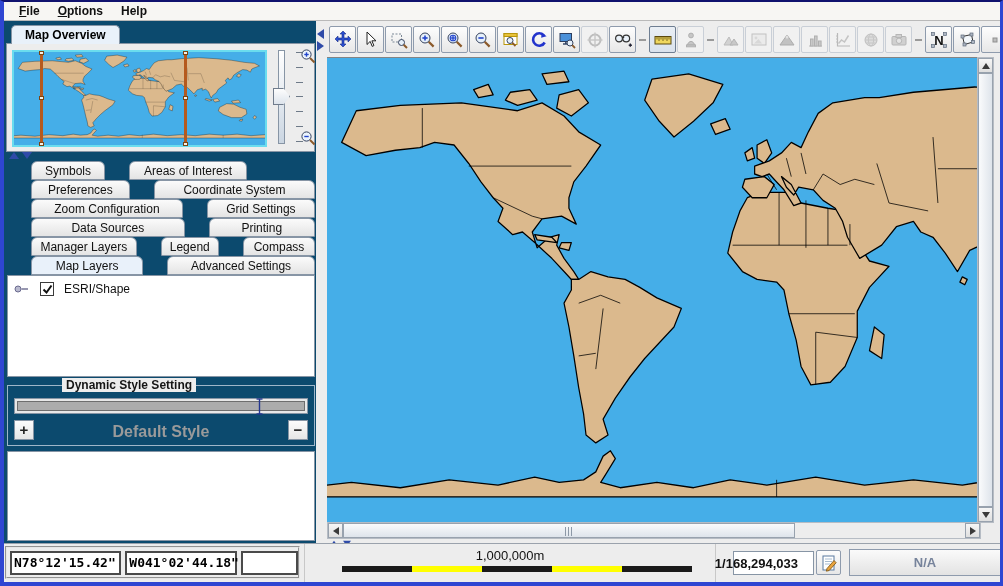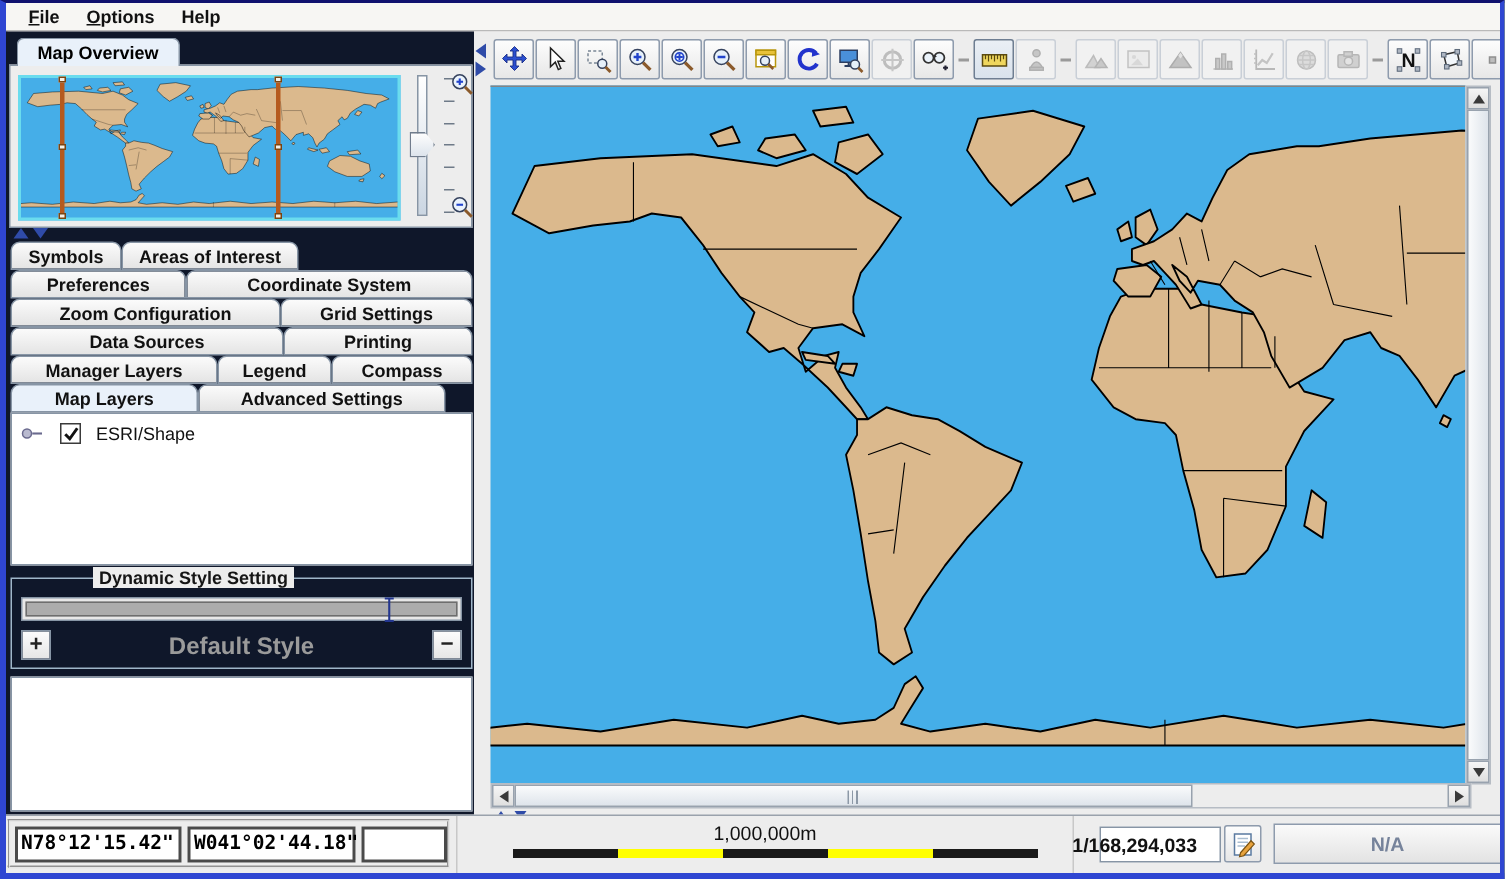--- a/index.html
+++ b/index.html
@@ -39,42 +39,42 @@
   .mag.top{top:0;} .mag.bottom{top:82px;}
   .vsplit-btns{position:absolute;left:5px;top:131px;display:flex;gap:3px;}
   .tri{width:0;height:0;display:inline-block;}
   .tri.up{border-left:5px solid transparent;border-right:5px solid transparent;border-bottom:7px solid #2F4BA8;}
   .tri.down{border-left:5px solid transparent;border-right:5px solid transparent;border-top:7px solid #2F4BA8;}
   .tri.left{border-top:5px solid transparent;border-bottom:5px solid transparent;border-right:7px solid #2F4BA8;}
   .tri.right{border-top:5px solid transparent;border-bottom:5px solid transparent;border-left:7px solid #2F4BA8;}
   
   .side-tabs{position:absolute;left:3px;top:140px;width:308px;}
   .tab-row{display:flex;height:19px;}
-  .stab{height:19px;font-size:12px;font-weight:bold;color:#111;text-align:center;padding-top:2px;
+  .stab{height:19px;font-size:12px;font-weight:normal;color:#111;text-align:center;padding-top:2px;
     background:linear-gradient(#FBFBFB,#E4E4E4);border:1px solid #8795A5;border-radius:6px 6px 0 0;
-    white-space:nowrap;overflow:hidden;}
+    white-space:nowrap;overflow:hidden;margin-left:24px;}
   .stab.sel{background:var(--selected-tab-bg);}
   
   .tree-panel{position:absolute;left:3px;top:254px;width:308px;height:102px;background:#fff;border:1px solid #8795A5;}
   .tree-row{display:flex;align-items:center;gap:10px;padding:6px 0 0 6px;}
   .handle-icon svg{display:block;}
   .cbx{width:14px;height:14px;background:#fff;border:1.5px solid #3A3A3A;position:relative;}
   .cbx svg{position:absolute;left:1px;top:1px;}
   .tree-label{font-size:12px;color:#111;}
   
   .style-grp{position:absolute;left:3px;top:364px;width:308px;height:61px;border:1px solid #9FB6C9;}
   .style-title{position:absolute;left:8px;top:-8px;background:#EDEDED;padding:0 4px;font-size:12px;font-weight:bold;color:#151515;margin-left:46px;}
   .dyn-slider{position:absolute;left:6px;top:12px;right:6px;height:16px;border:1px solid #8795A5;background:#E8E8E8;padding:2px;}
   .dyn-bar{width:100%;height:100%;background:#ACACAC;border:1px solid #6E6E6E;}
   .ibeam{position:absolute;left:240px;top:-2px;width:9px;height:19px;}
   .style-btn{position:absolute;top:34px;width:20px;height:20px;border:1px solid #8795A5;background:linear-gradient(#FCFCFC,#E6E6E6);
     font-size:15px;font-weight:bold;line-height:16px;text-align:center;color:#222;padding:0;}
   .style-name{position:absolute;top:37px;left:0;right:0;text-align:center;font-size:16px;font-weight:bold;color:#9A9A9A;}
   .empty-panel{position:absolute;left:3px;top:430px;width:308px;height:90px;background:#fff;border:1px solid #8795A5;}
-  .left-area{position:absolute;left:0;top:19px;width:312px;bottom:35px;background:#0f172a;}
+  .left-area{position:absolute;left:0;top:19px;width:312px;bottom:35px;background:#0c4a6e;}
   
   .splitter{position:absolute;left:312px;top:19px;width:11px;bottom:39px;background:#EDEDED;}
   .splitter .tri{position:absolute;left:1px;}
   
   .right-area{position:absolute;left:323px;top:19px;right:0;bottom:39px;background:#EDEDED;}
   .toolbar{position:absolute;left:2px;top:4px;height:29px;display:flex;align-items:center;gap:1px;}
   .t-btn{width:27px;height:27px;border:1px solid #8E9BAD;border-radius:2px;background:linear-gradient(#FDFDFD,#E7E7E7);
     display:flex;align-items:center;justify-content:center;padding:0;}
   .t-btn.dis{border-color:#C9CFD7;background:#F1F1F1;}
   .t-btn.toggled{background:linear-gradient(#EAEFF5,#D9E2EC);border-color:#6E7E92;}

